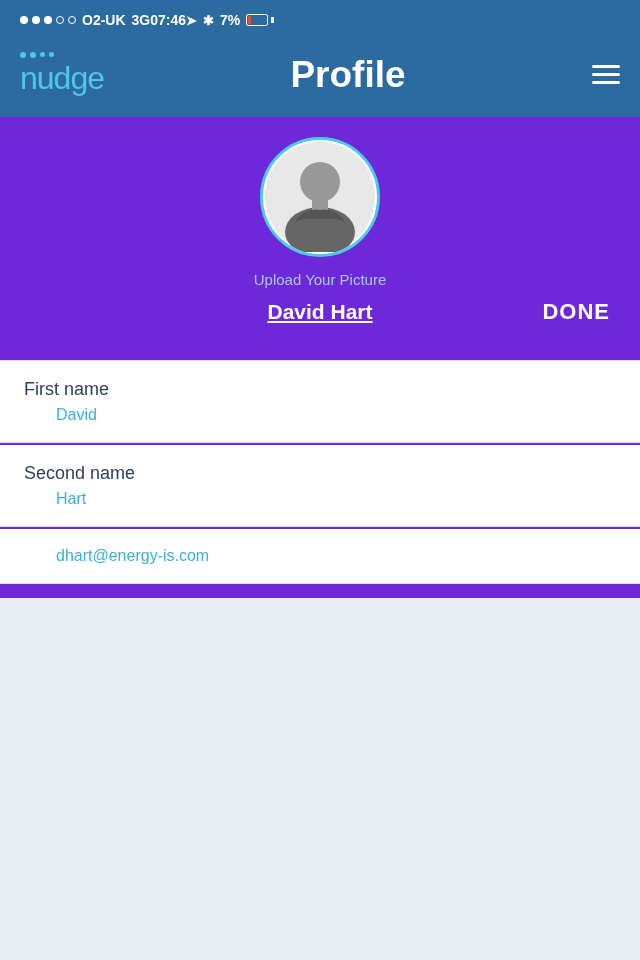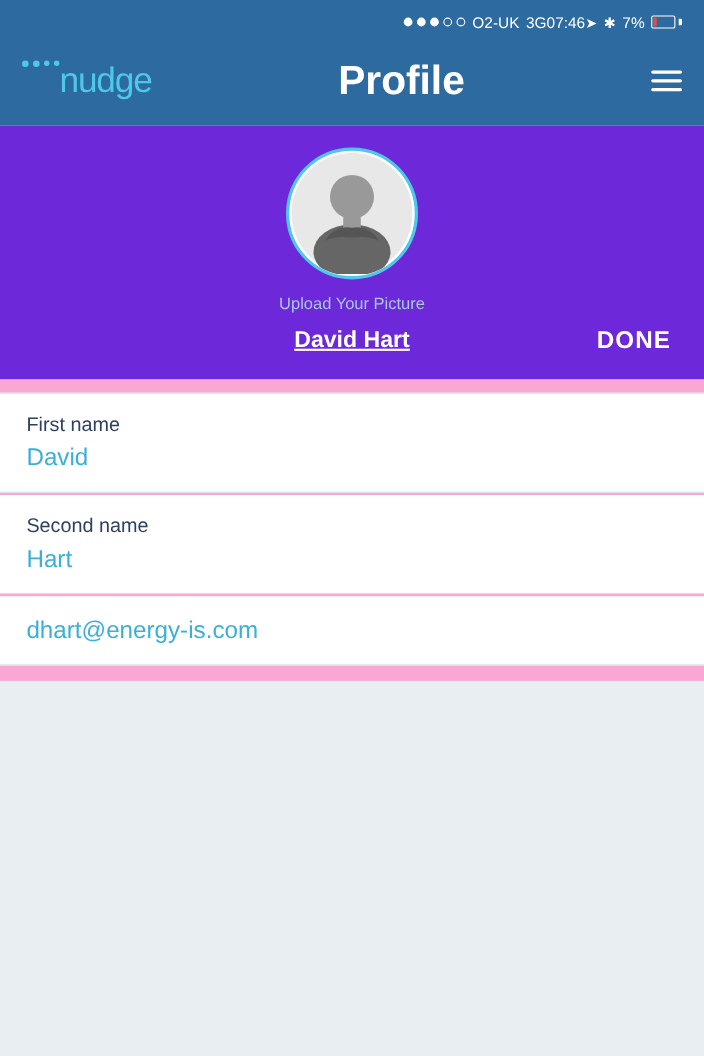--- a/index.html
+++ b/index.html
@@ -11,25 +11,25 @@
       background: #e8eef2;
       overflow: hidden;
     }
 
     
     .status-bar {
       background: #2d6a9f;
       height: 40px;
       display: flex;
       align-items: center;
-      justify-content: flex-end;
+      justify-content: flex-start;
       padding: 0 20px;
       color: white;
       font-size: 14px;
-      font-weight: 400;
+      font-weight: 700;
     }
     .status-left {
       display: flex;
       align-items: center;
       gap: 6px;
     }
     .signal-dots {
       display: flex; gap: 4px; align-items: center;
     }
     .dot {
@@ -70,21 +70,21 @@
       letter-spacing: -1px;
     }
     .logo-dots {
       display: flex; gap: 4px; margin-bottom: 2px;
     }
     .logo-dot {
       width: 6px; height: 6px; border-radius: 50%; background: #4dc8e8;
     }
     .logo-dot.small { width: 5px; height: 5px; }
     .logo-container {
-      display: flex; flex-direction: row;
+      display: flex; flex-direction: column;
     }
     .page-title {
       color: white;
       font-size: 37px;
       font-weight: 700;
       flex: 1;
       text-align: center;
     }
     .hamburger {
       display: flex; flex-direction: column; gap: 5px; cursor: pointer;
@@ -144,21 +144,21 @@
       right: 30px;
       color: white;
       font-size: 22px;
       font-weight: 800;
       cursor: pointer;
       letter-spacing: 1px;
     }
 
     
     .form-section {
-      background: #f9a8d4;
+      background: #6d28d9;
       flex: 1;
       padding: 12px 0;
     }
 
     .field-card {
       background: white;
       margin: 0 0 2px 0;
       padding: 18px 24px;
       border-bottom: 1px solid #d8e0e8;
     }
@@ -166,22 +166,23 @@
       border-top: 1px solid #d8e0e8;
     }
     .field-label {
       color: #2d4060;
       font-size: 18px;
       font-weight: 500;
       margin-bottom: 6px;
     }
     .field-value {
       color: #3ab0d8;
-      font-size: 22px;
+      font-size: 16px;
       font-weight: 400;
+      margin-left: 32px;
     }
   </style>
 </head>
 <body>
 
 <div class="status-bar">
   <div class="status-left">
     <div class="signal-dots">
       <div class="dot"></div>
       <div class="dot"></div>

